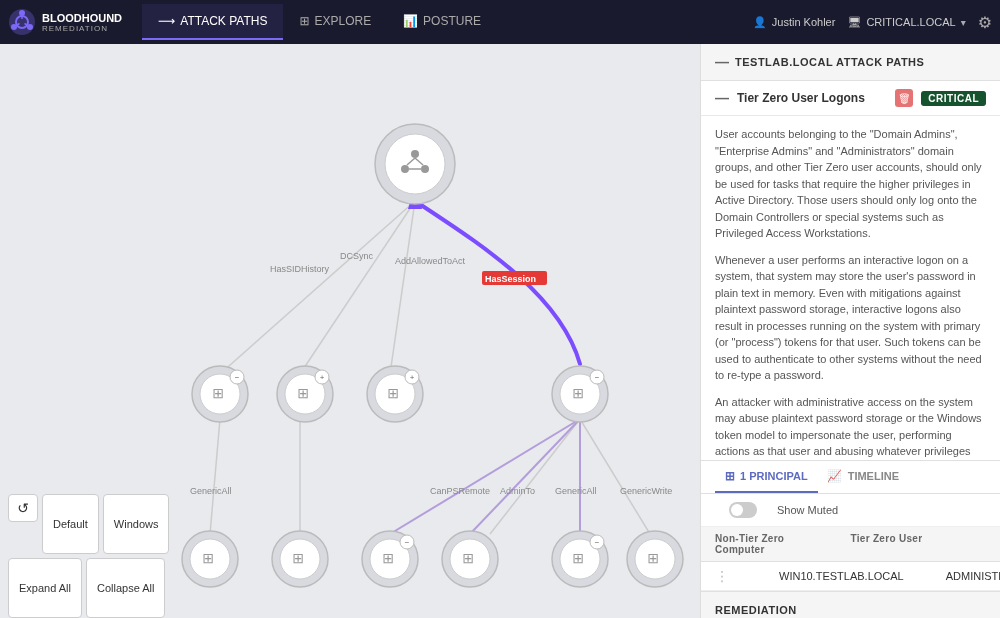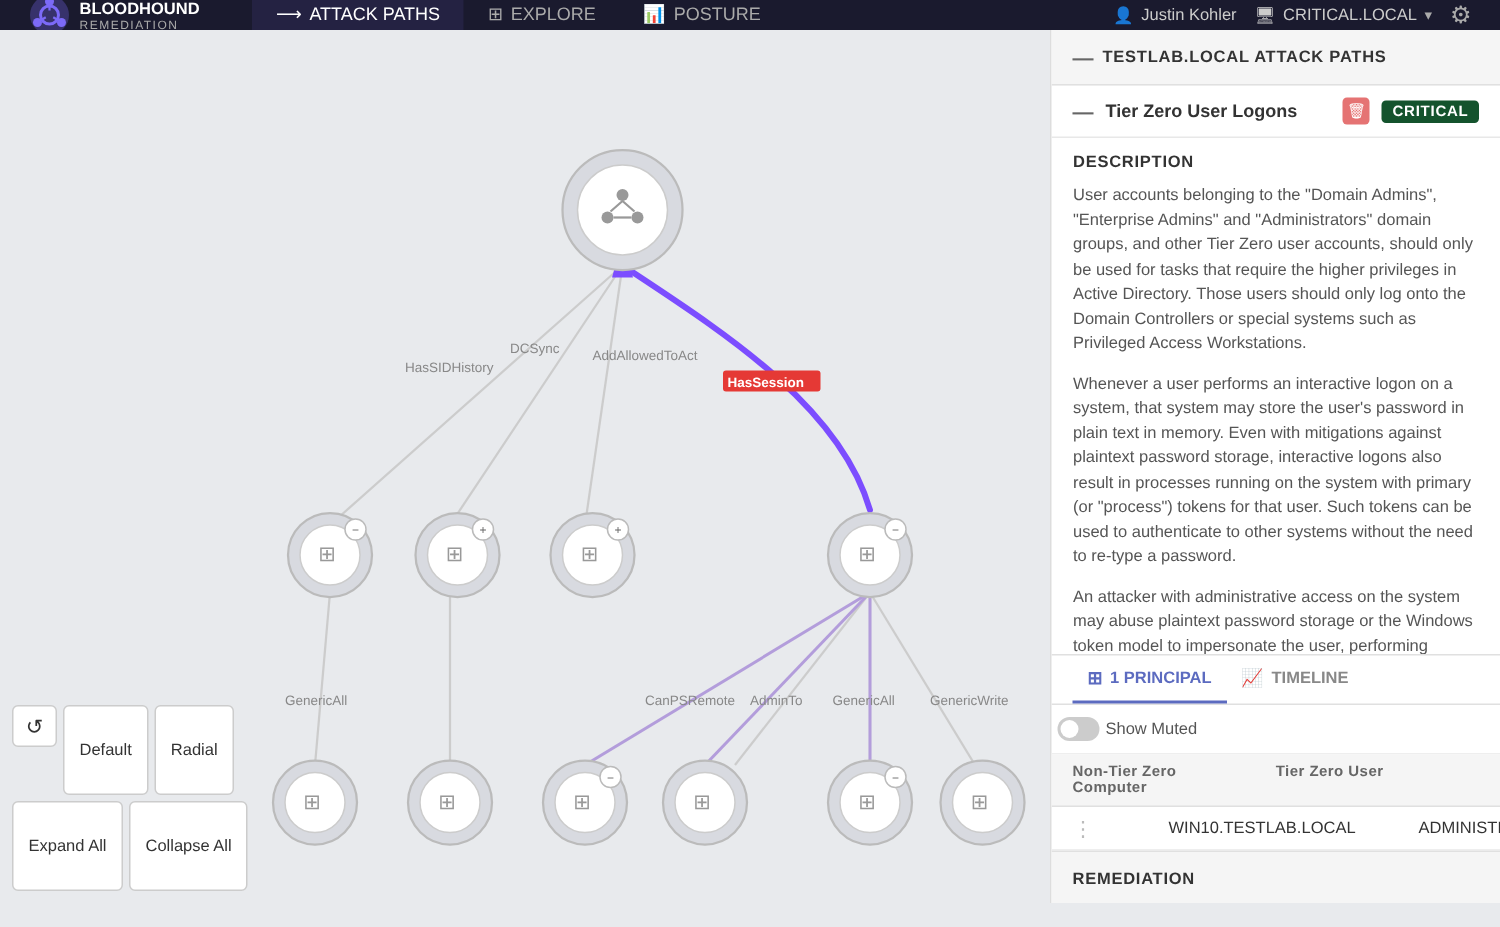--- a/index.html
+++ b/index.html
@@ -1,20 +1,20 @@
 <!DOCTYPE html>
 <html><head>
   <meta charset="utf-8">
   <style>
     * { box-sizing: border-box; margin: 0; padding: 0; }
     body { font-family: -apple-system, BlinkMacSystemFont, 'Segoe UI', sans-serif; background: #e8eaed; width: 1000px; height: 618px; overflow: hidden; }
 
     
     .topnav {
-      display: flex; align-items: center; background: #1a1a2e; height: 20px; padding: 0 19px; gap: 15px;
+      display: flex; align-items: center; background: #1a1a2e; height: 44px; padding: 0 8px; gap: 0;
     }
     .logo-area { display: flex; align-items: center; gap: 6px; margin-right: 20px; }
     .logo-icon { width: 28px; height: 28px; }
     .nav-tabs { display: flex; gap: 0; flex: 1; }
     .nav-tab {
       display: flex; align-items: center; gap: 5px; padding: 0 16px; height: 36px;
       color: #aaa; font-size: 12px; font-weight: 500; cursor: pointer; border-bottom: 2px solid transparent;
     }
     .nav-tab.active { color: white; border-bottom: 2px solid #7c6af7; background: rgba(124,106,247,0.1); }
     .nav-right { display: flex; align-items: center; gap: 12px; margin-left: auto; }
@@ -76,21 +76,21 @@
     }
     .panel-tab {
       display: flex; align-items: center; gap: 5px; padding: 8px 10px;
       font-size: 11px; font-weight: 600; cursor: pointer; color: #888;
       border-bottom: 2px solid transparent;
     }
     .panel-tab.active { color: #5c6bc0; border-bottom: 2px solid #5c6bc0; }
     .panel-tab-icon { font-size: 12px; }
 
     .show-muted-row {
-      display: flex; align-items: center; gap: 4px; padding: 8px 4px; border-bottom: 1px solid #eee;
+      display: flex; align-items: center; gap: 20px; padding: 8px 28px; border-bottom: 1px solid #eee;
     }
     .toggle {
       width: 28px; height: 16px; background: #ccc; border-radius: 8px; position: relative; cursor: pointer;
     }
     .toggle-knob {
       width: 12px; height: 12px; background: white; border-radius: 50%;
       position: absolute; top: 2px; left: 2px;
     }
     .show-muted-label { font-size: 11px; color: #555; }
 
@@ -270,21 +270,21 @@
       <circle cx="655" cy="515" r="28" fill="#d8dae0" stroke="#bbb" stroke-width="1.5"></circle>
       <circle cx="655" cy="515" r="20" fill="white" stroke="#ccc" stroke-width="1"></circle>
       <text x="653" y="519" font-size="14" fill="#999" text-anchor="middle">⊞</text>
     </svg>
 
     
     <div class="bottom-controls">
       <div class="ctrl-row">
         <button class="ctrl-btn-icon">↺</button>
         <button class="ctrl-btn">Default</button>
-        <button class="ctrl-btn">Radial</button>
+        <button class="ctrl-btn">Windows</button>
       </div>
       <div class="ctrl-row">
         <button class="ctrl-btn">Expand All</button>
         <button class="ctrl-btn">Collapse All</button>
       </div>
     </div>
   </div>
 
   <div class="right-panel">
 
@@ -296,21 +296,20 @@
     <div class="tier-row">
       <span class="panel-minus">—</span>
       <span class="tier-label">Tier Zero User Logons</span>
       <div class="tier-icon">
         <span style="font-size:10px; color:white;">🗑</span>
       </div>
       <span class="critical-badge">CRITICAL</span>
     </div>
 
     <div class="panel-body">
-      <div class="desc-title">DESCRIPTION</div>
       <p class="desc-text">User accounts belonging to the "Domain Admins", "Enterprise Admins" and "Administrators" domain groups, and other Tier Zero user accounts, should only be used for tasks that require the higher privileges in Active Directory. Those users should only log onto the Domain Controllers or special systems such as Privileged Access Workstations.</p>
       <p class="desc-text">Whenever a user performs an interactive logon on a system, that system may store the user's password in plain text in memory. Even with mitigations against plaintext password storage, interactive logons also result in processes running on the system with primary (or "process") tokens for that user. Such tokens can be used to authenticate to other systems without the need to re-type a password.</p>
       <p class="desc-text">An attacker with administrative access on the system may abuse plaintext password storage or the Windows token model to impersonate the user, performing actions as that user and abusing whatever privileges that user may have.</p>
     </div>
 
     <div class="panel-tabs">
       <div class="panel-tab active">
         <span class="panel-tab-icon">⊞</span>
         <span>1 PRINCIPAL</span>
       </div>

